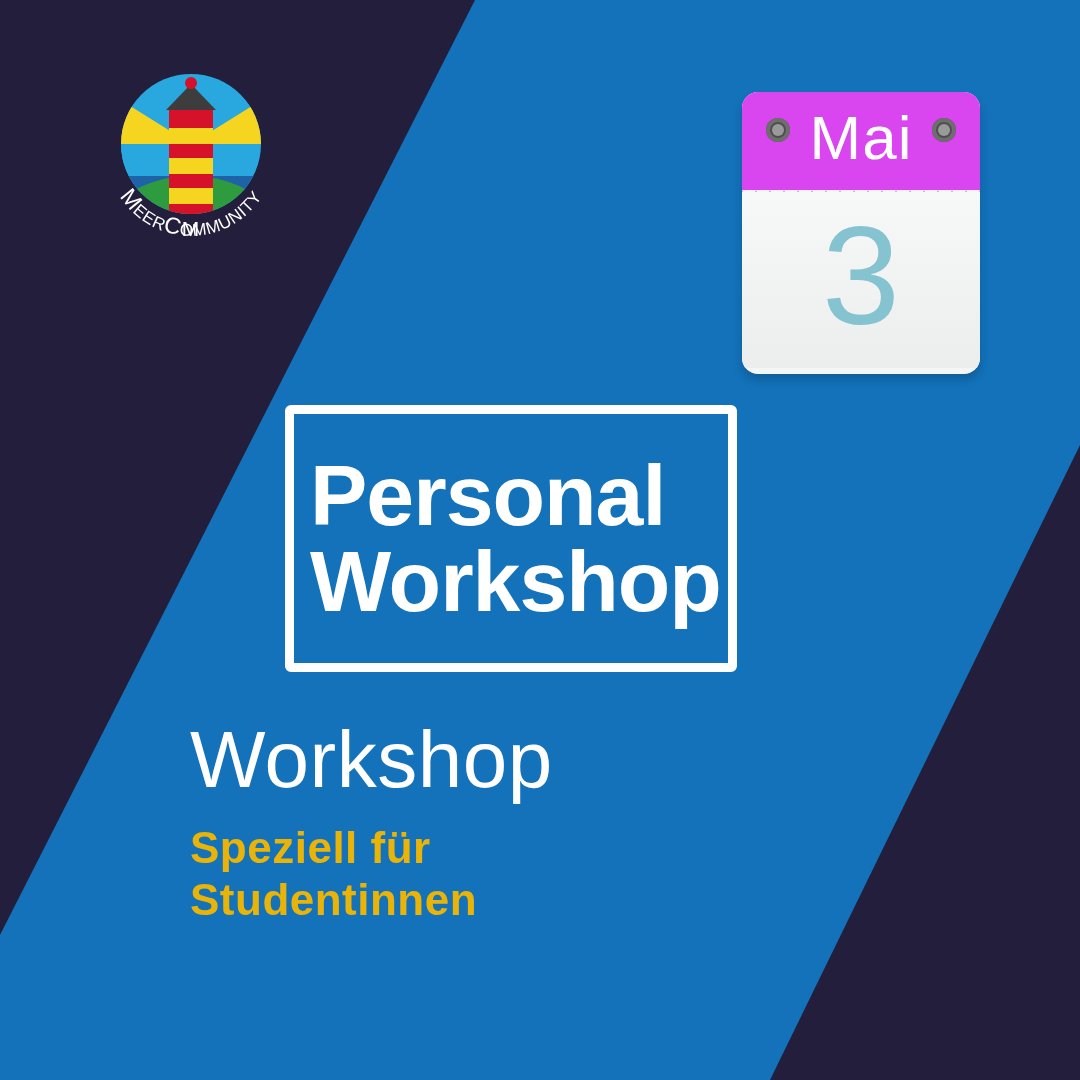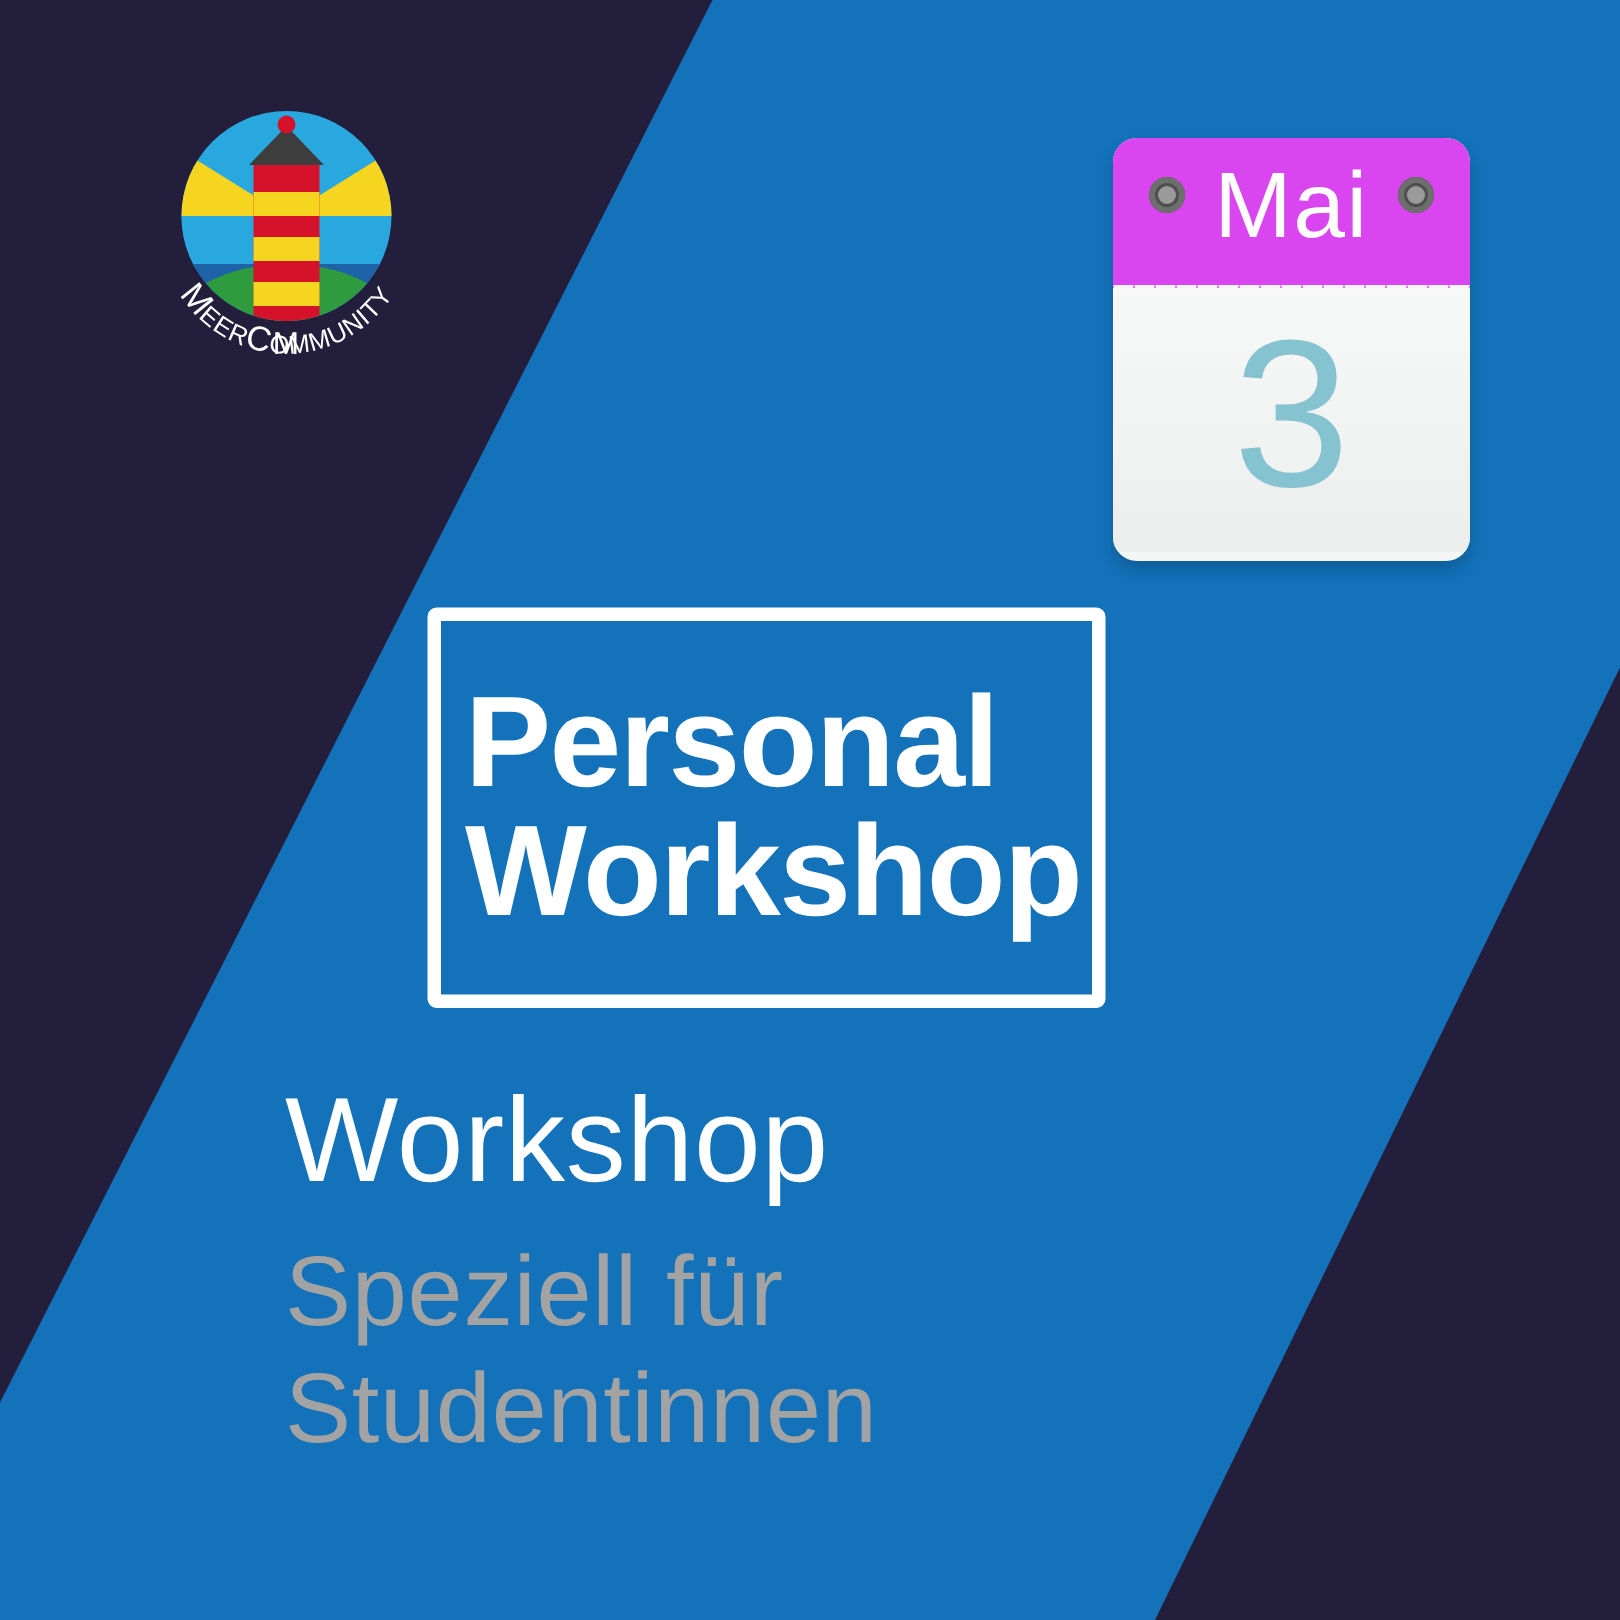--- a/index.html
+++ b/index.html
@@ -147,23 +147,23 @@
   }
   .sub-main {
     color: #ffffff;
     font-weight: 300;
     font-size: 80px;
     line-height: 1.0;
     letter-spacing: 0.5px;
     white-space: nowrap;
   }
   .sub-line {
-    color: #a3a3a3;
-    font-weight: 400;
-    font-size: 66px;
+    color: #eab308;
+    font-weight: 700;
+    font-size: 44px;
     line-height: 1.18;
     letter-spacing: 0.5px;
     white-space: nowrap;
   }
   .sub-line.first { margin-top: 22px; }
 </style>
 </head>
 <body>
 
 <div class="poster">

